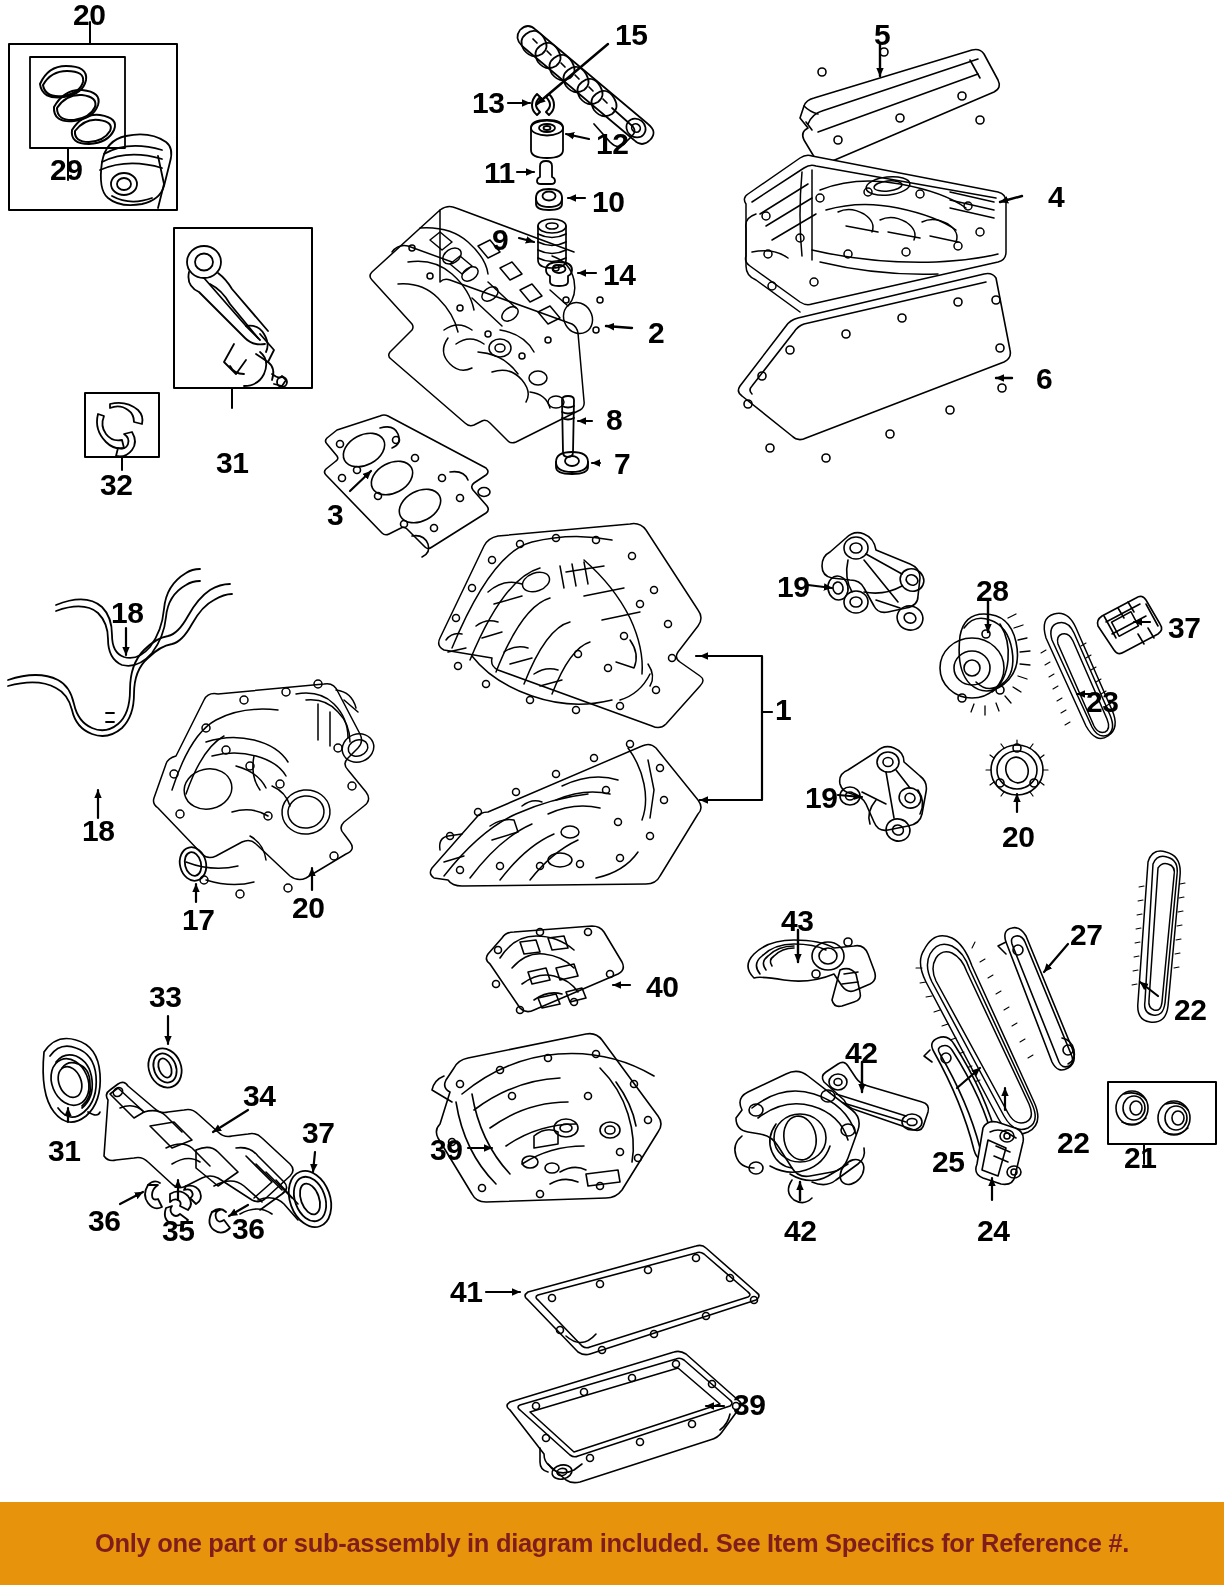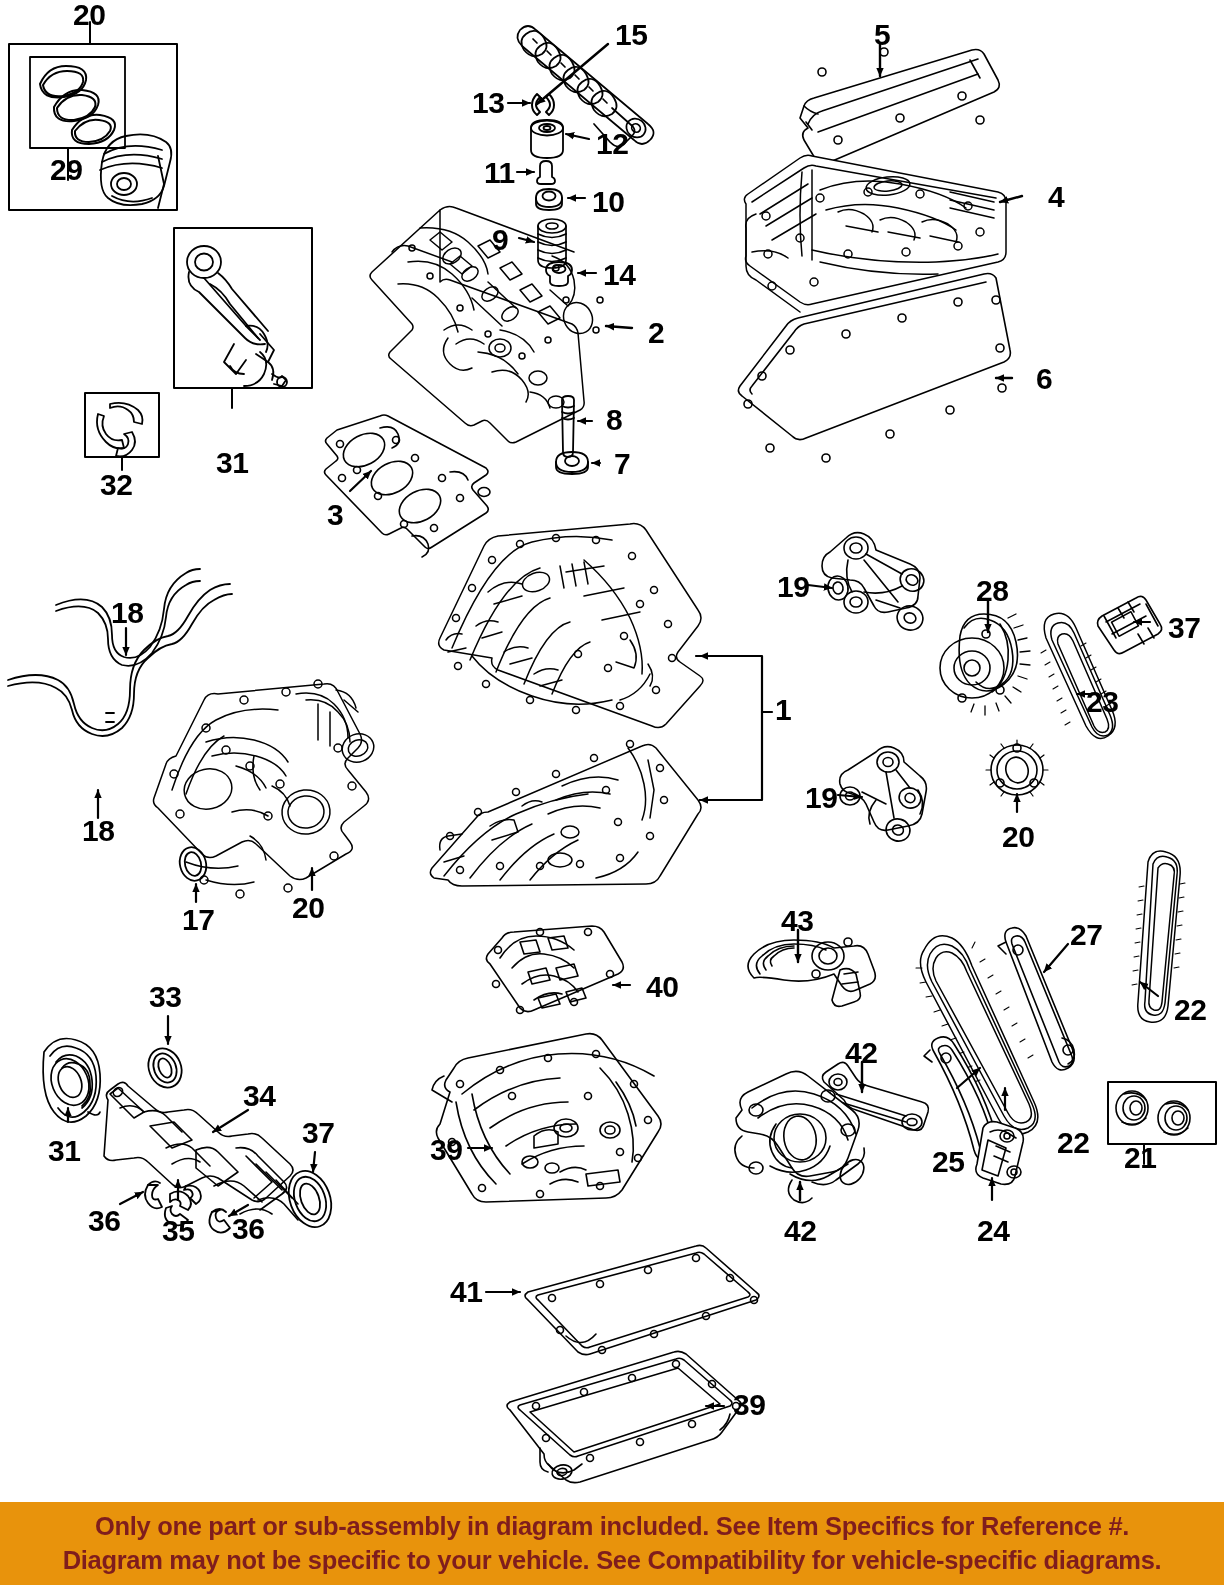--- a/index.html
+++ b/index.html
@@ -890,16 +890,15 @@
   <div class="callout" style="left:430px; top:1135px;">39</div>
   <div class="callout" style="left:733px; top:1390px;">39</div>
   <div class="callout" style="left:646px;  top:972px;">40</div>
   <div class="callout" style="left:450px;  top:1277px;">41</div>
   <div class="callout" style="left:845px; top:1038px;">42</div>
   <div class="callout" style="left:784px; top:1216px;">42</div>
   <div class="callout" style="left:781px;  top:906px;">43</div>
 
   <div id="banner">
     <div class="bline">Only one part or sub-assembly in diagram included. See Item Specifics for Reference #.</div>
-    <div class="bline">Diagram may not be specific to your vehicle. See Compatibility for vehicle-specific diagrams.</div>
   </div>
 
 </div>
 
 </body></html>

